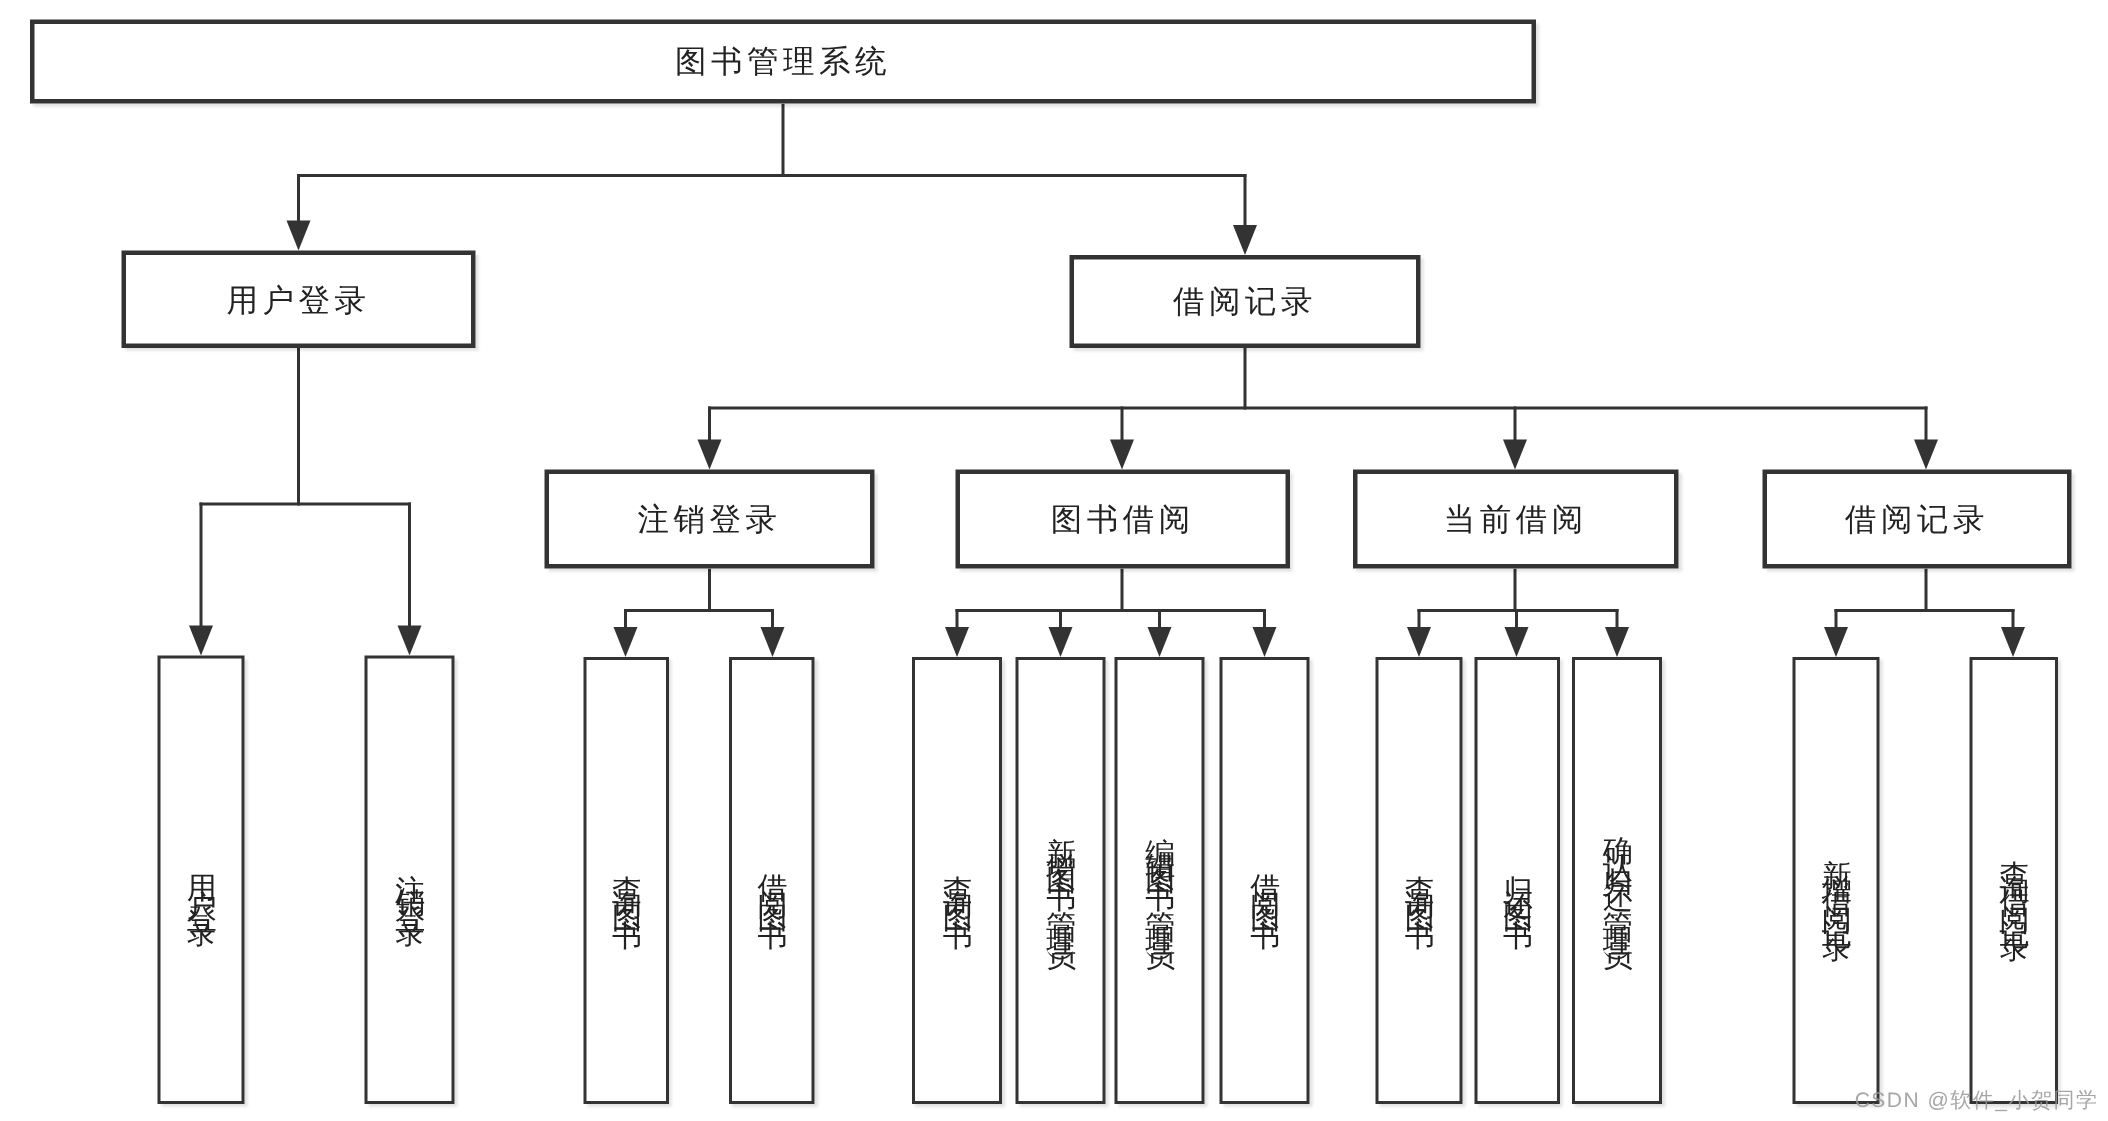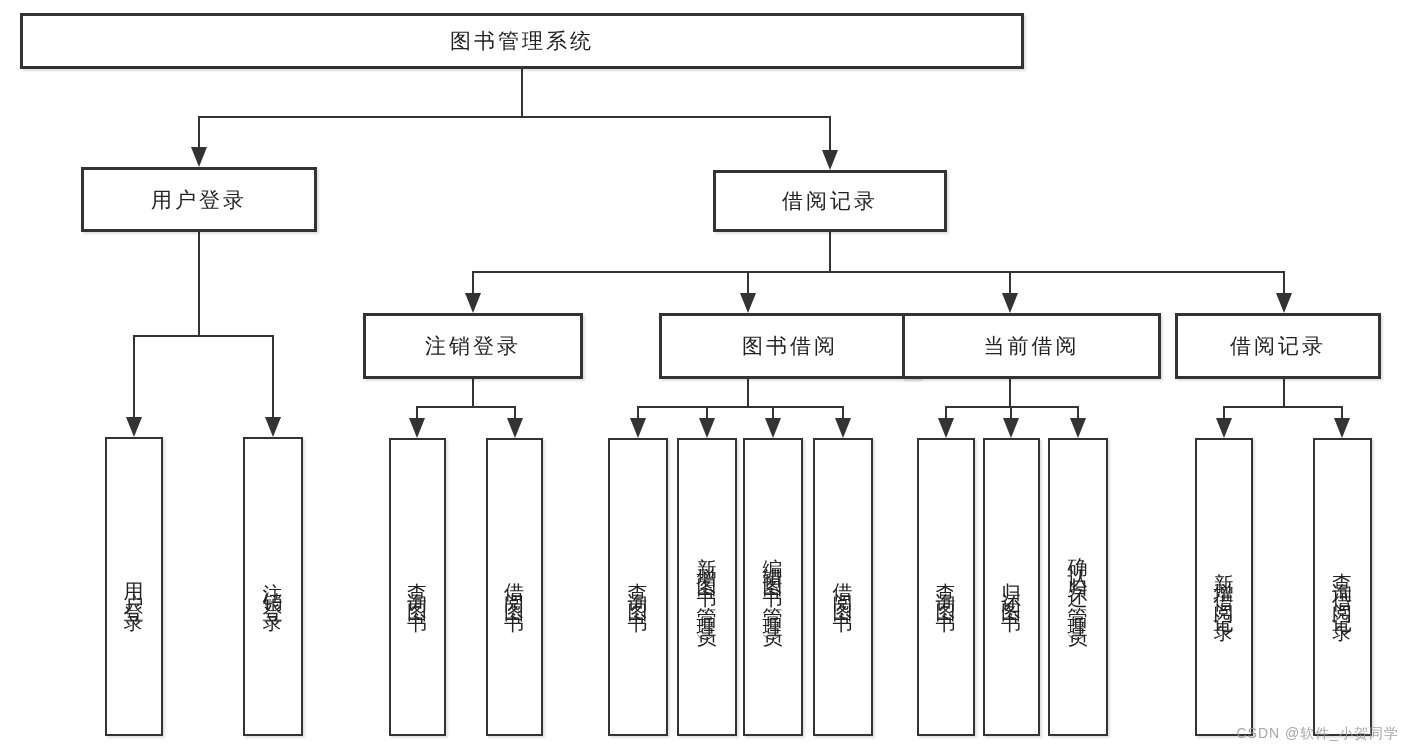--- a/index.html
+++ b/index.html
@@ -115,22 +115,22 @@
       <polygon points="1334,418 1350,418 1342,438"></polygon>
     </g>
   </svg>
 
   <div class="hbox" style="left:20px;top:13px;width:1004px;height:56px">图书管理系统</div>
 
   <div class="hbox" style="left:81px;top:167px;width:236px;height:65px">用户登录</div>
   <div class="hbox" style="left:713px;top:170px;width:234px;height:62px">借阅记录</div>
 
   <div class="hbox" style="left:363px;top:313px;width:220px;height:66px">注销登录</div>
-  <div class="hbox" style="left:659px;top:313px;width:262px;height:66px">图书借阅</div>
-  <div class="hbox" style="left:902px;top:313px;width:259px;height:66px">当前借阅</div>
+  <div class="hbox" style="left:637px;top:313px;width:223px;height:66px">图书借阅</div>
+  <div class="hbox" style="left:902px;top:313px;width:217px;height:66px">当前借阅</div>
   <div class="hbox" style="left:1175px;top:313px;width:206px;height:66px">借阅记录</div>
 
   <div class="vbox" style="left:105px;top:437px;width:58px;height:299px">用户登录</div>
   <div class="vbox" style="left:243px;top:437px;width:60px;height:299px">注销登录</div>
 
   <div class="vbox" style="left:389px;top:438px;width:57px;height:298px">查询图书</div>
   <div class="vbox" style="left:486px;top:438px;width:57px;height:298px">借阅图书</div>
 
   <div class="vbox" style="left:608px;top:438px;width:60px;height:298px">查询图书</div>
   <div class="vbox" style="left:677px;top:438px;width:60px;height:298px">新增图书（管理员）</div>

